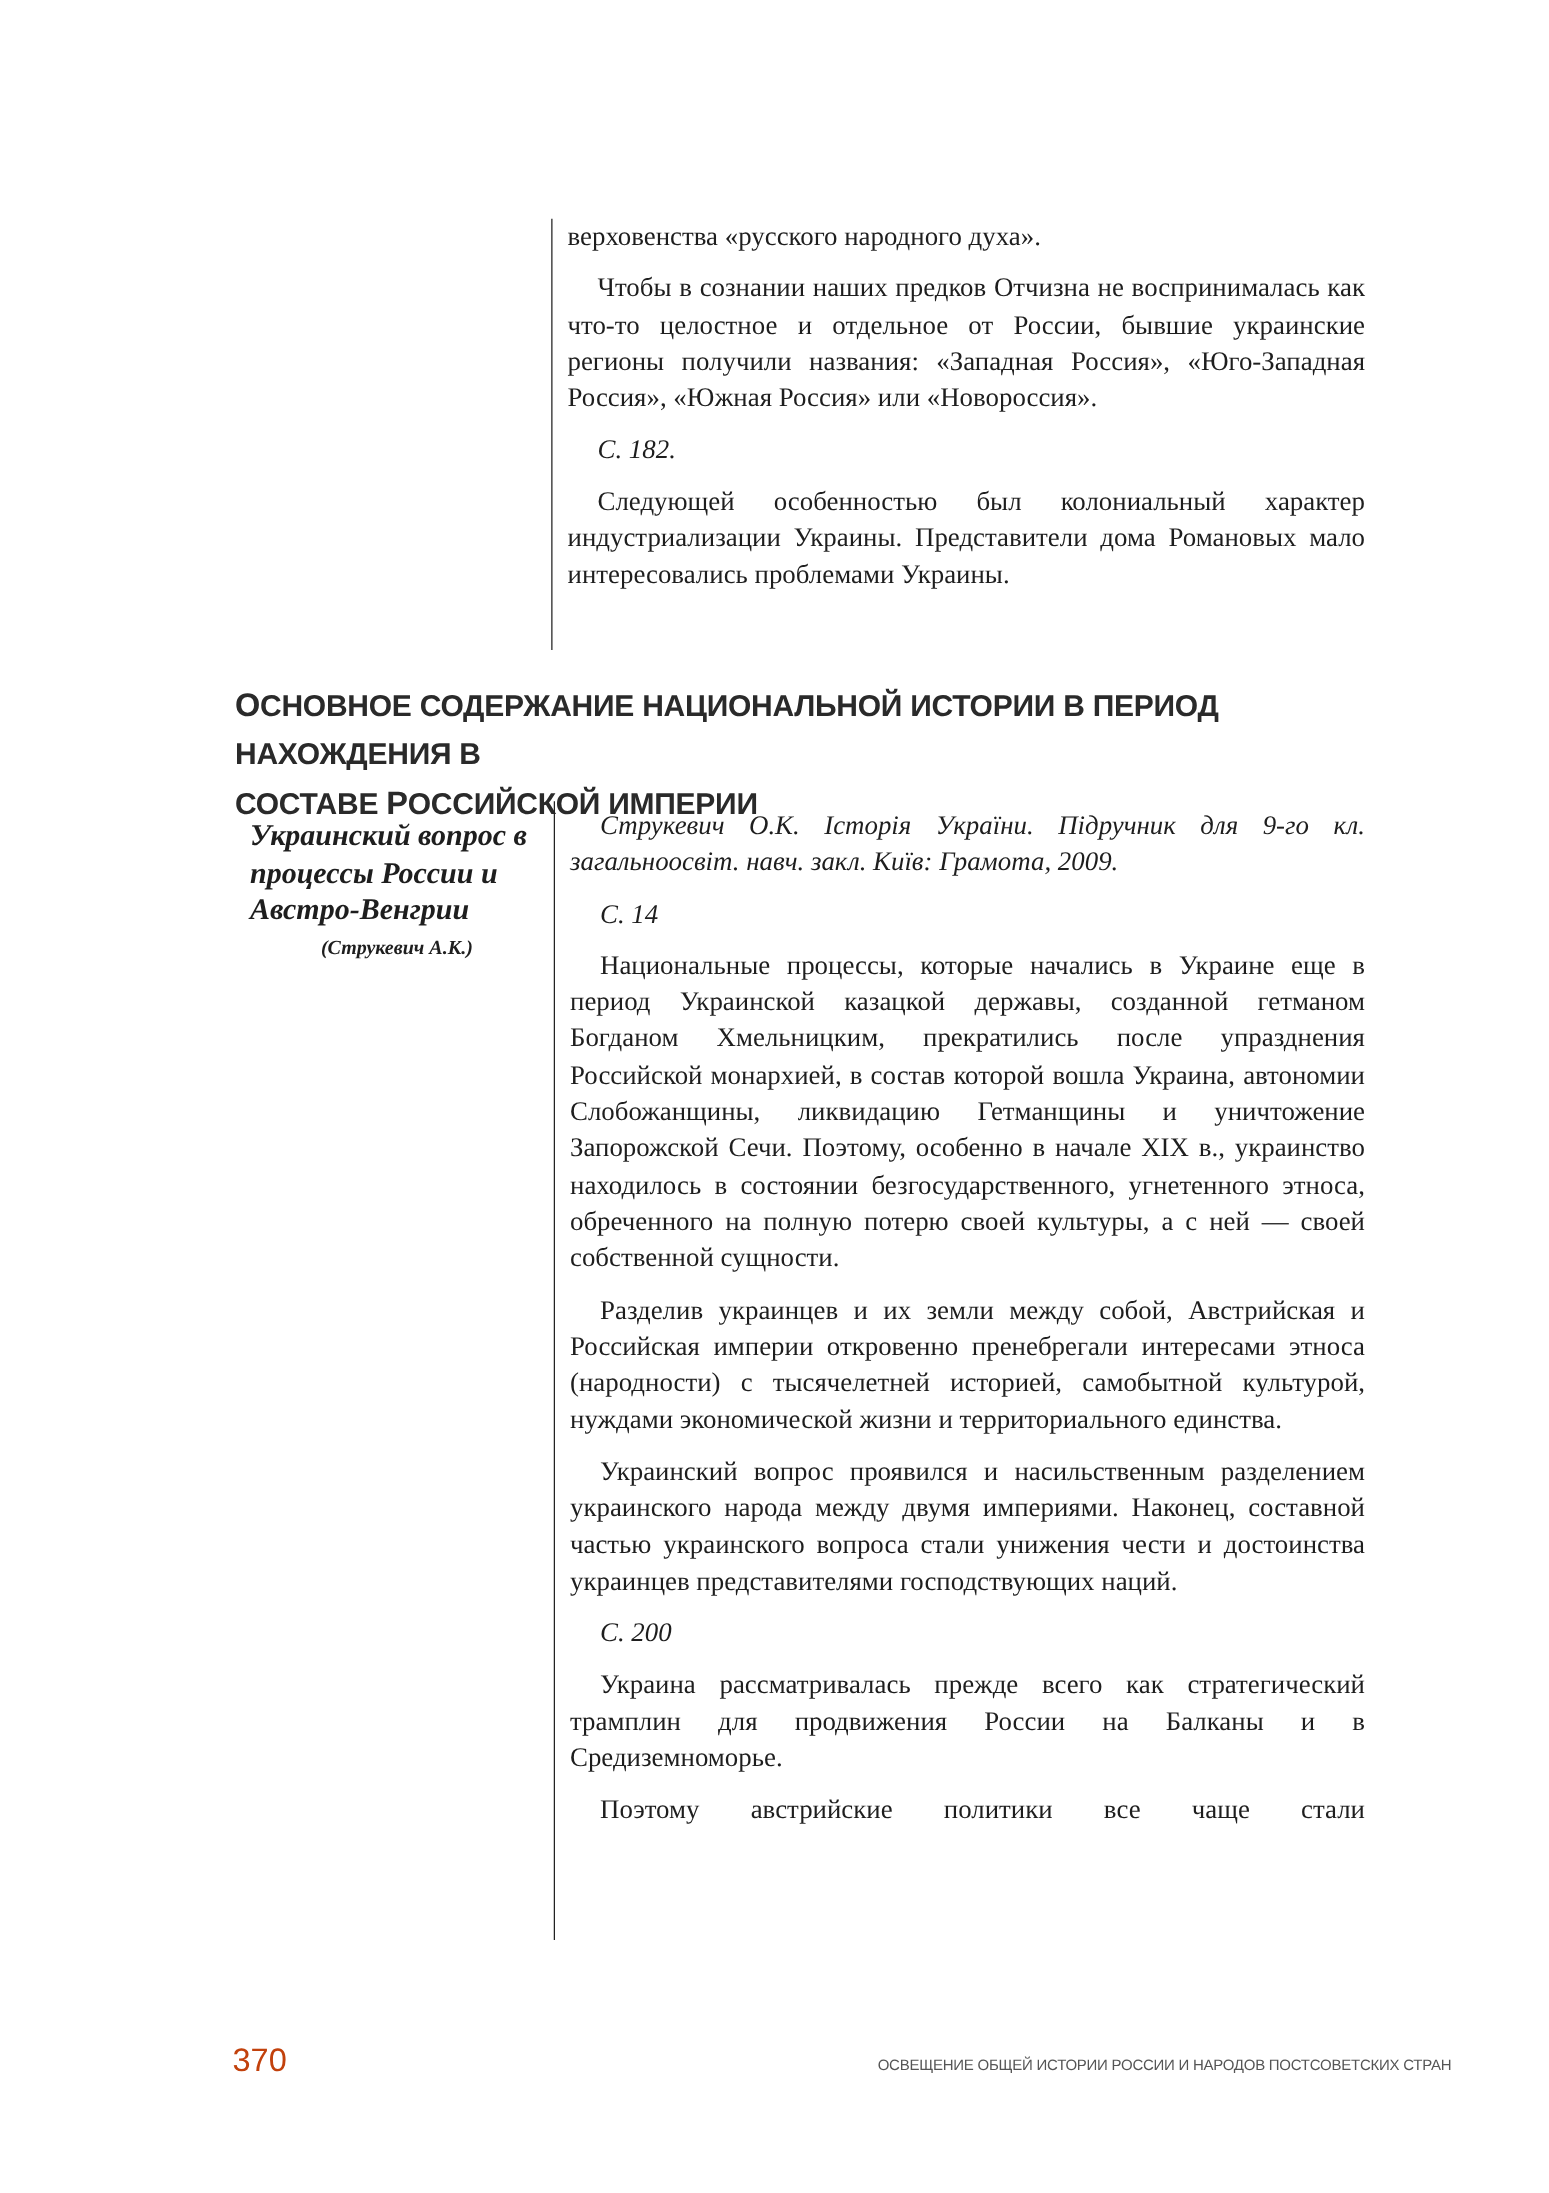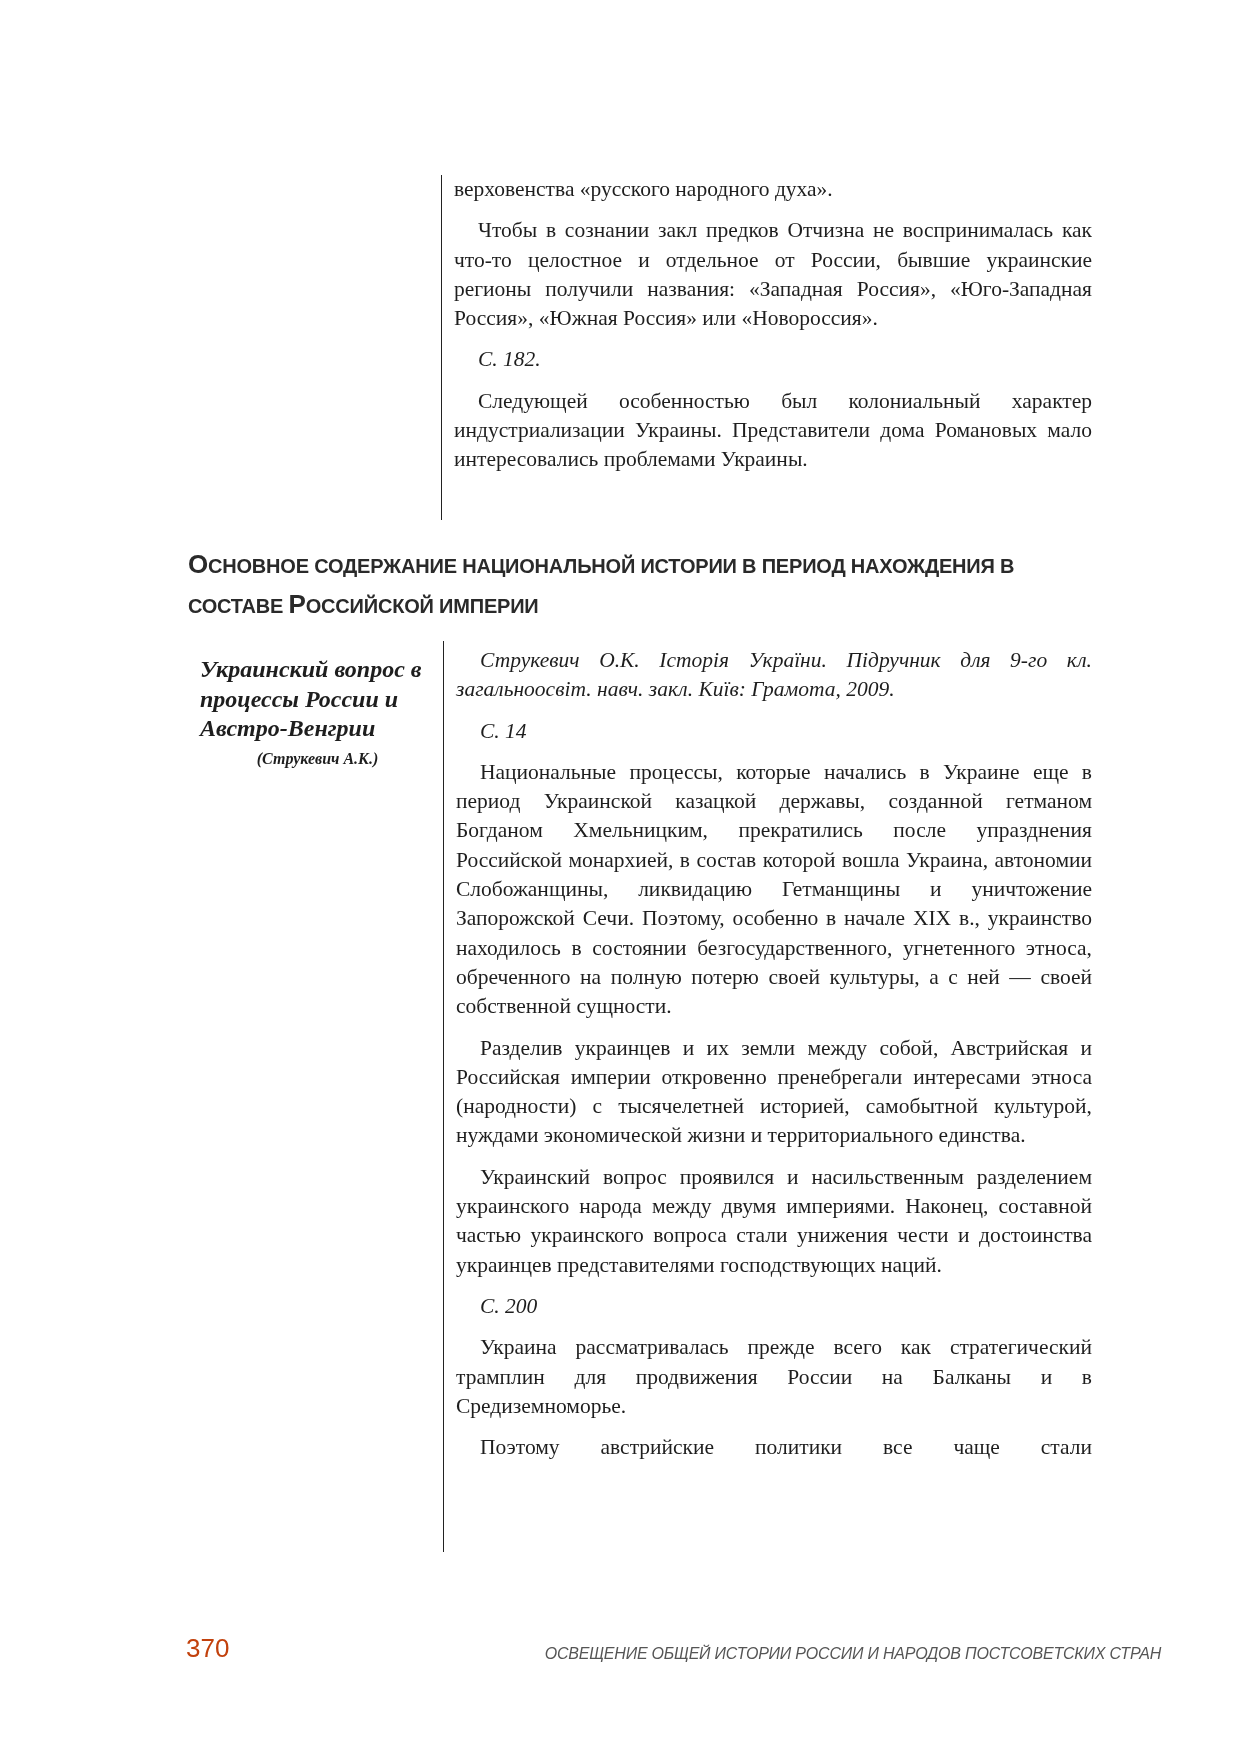--- a/index.html
+++ b/index.html
@@ -57,21 +57,21 @@
       top: 545px;
       width: 920px;
       font-family: "Liberation Sans", "DejaVu Sans", sans-serif;
       font-weight: bold;
       font-size: 22px;
       line-height: 38px;
       letter-spacing: -0.2px;
       color: #2a2a2a;
     }
     .heading .cap { font-size: 26px; }
-    .heading .sc { font-size: 20px; text-transform: uppercase; }
+    .heading .sc { font-size: 24px; text-transform: uppercase; }
     .side-note {
       position: absolute;
       left: 200px;
       top: 655px;
       width: 235px;
       font-size: 24px;
       line-height: 29.5px;
       font-style: italic;
     }
     .side-note .title { font-weight: bold; display: block; }
@@ -82,34 +82,33 @@
       top: 1633px;
       font-family: "Liberation Sans", "DejaVu Sans", sans-serif;
       font-size: 26px;
       color: #c2410c;
     }
     .running-footer {
       position: absolute;
       right: 78px;
       top: 1645px;
       font-family: "Liberation Sans", "DejaVu Sans", sans-serif;
-      font-size: 16px;
+      font-size: 12px;
       letter-spacing: -0.2px;
       text-transform: uppercase;
       color: #555;
-      font-style: italic;
     }
   </style>
 </head>
 <body>
 
 <div class="quote-block top">
   <div class="col">
     <p class="para noindent">верховенства «русского народного духа».</p>
-    <p class="para">Чтобы в сознании закл предков Отчизна не воспринималась как что-то целостное и отдельное от России, бывшие украинские регионы получили названия: «Западная Россия», «Юго-Западная Россия», «Южная Россия» или «Новороссия».</p>
+    <p class="para">Чтобы в сознании наших предков Отчизна не воспринималась как что-то целостное и отдельное от России, бывшие украинские регионы получили названия: «Западная Россия», «Юго-Западная Россия», «Южная Россия» или «Новороссия».</p>
     <p class="cite">С. 182.</p>
     <p class="para">Следующей особенностью был колониальный характер индустриализации Украины. Представители дома Романовых мало интересовались проблемами Украины.</p>
   </div>
 </div>
 
 <div class="heading">
   <span class="cap">О</span><span class="sc">сновное содержание национальной истории в период нахождения в</span><br>
   <span class="sc">составе </span><span class="cap">Р</span><span class="sc">оссийской империи</span>
 </div>
 

